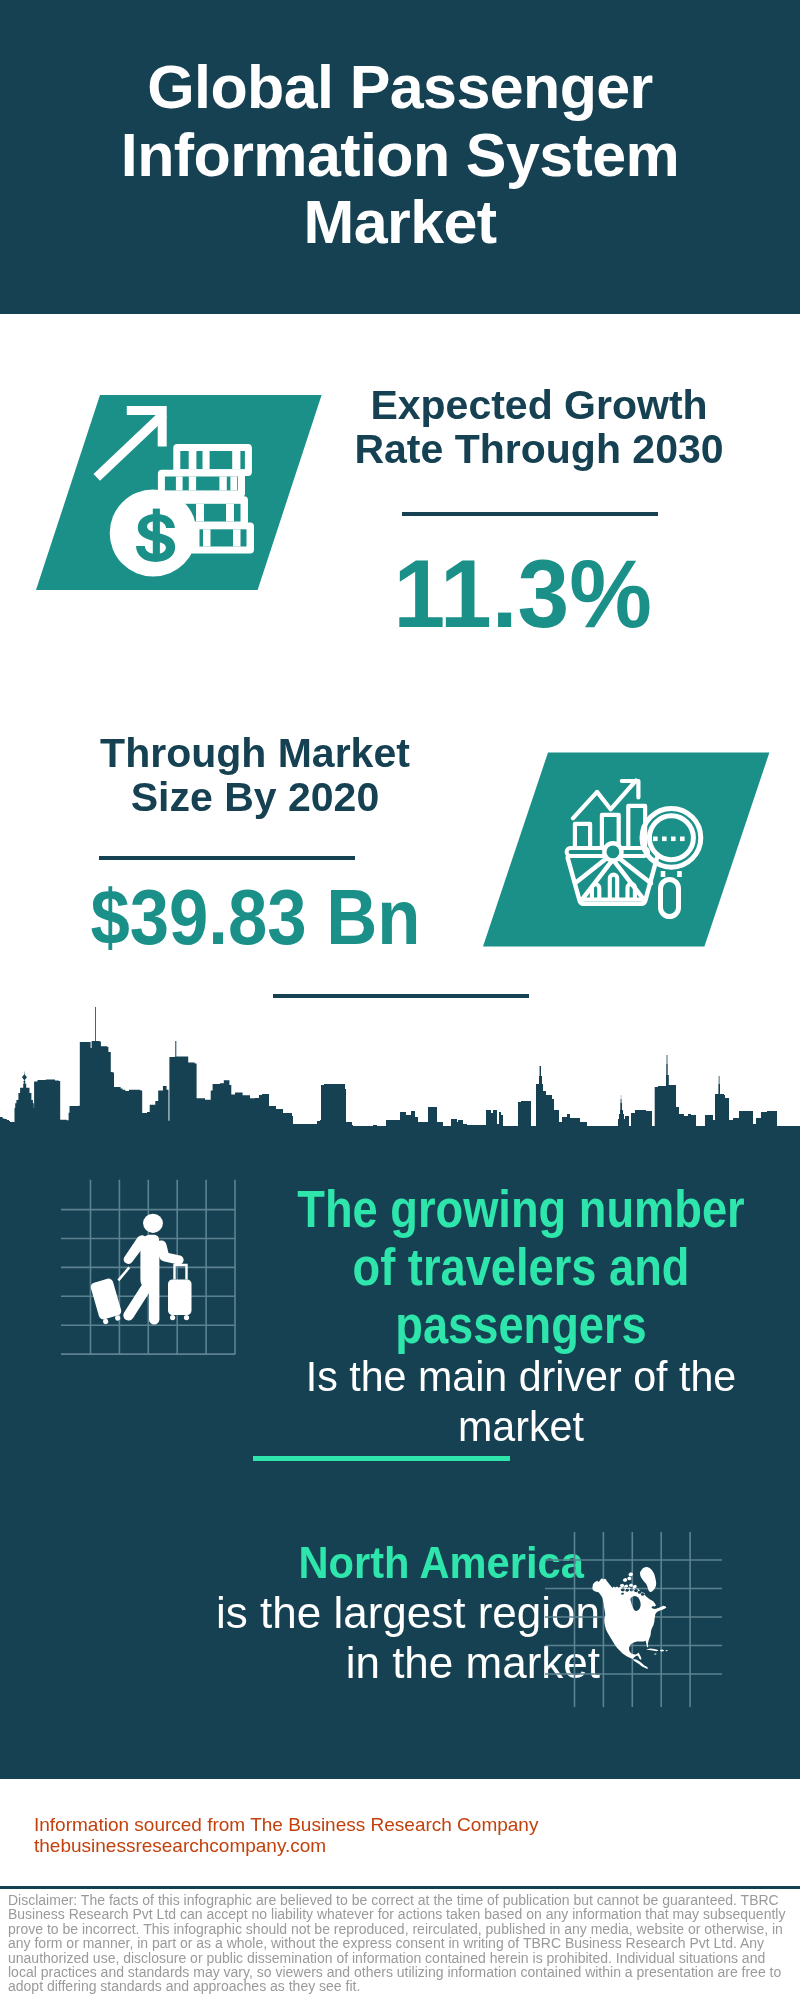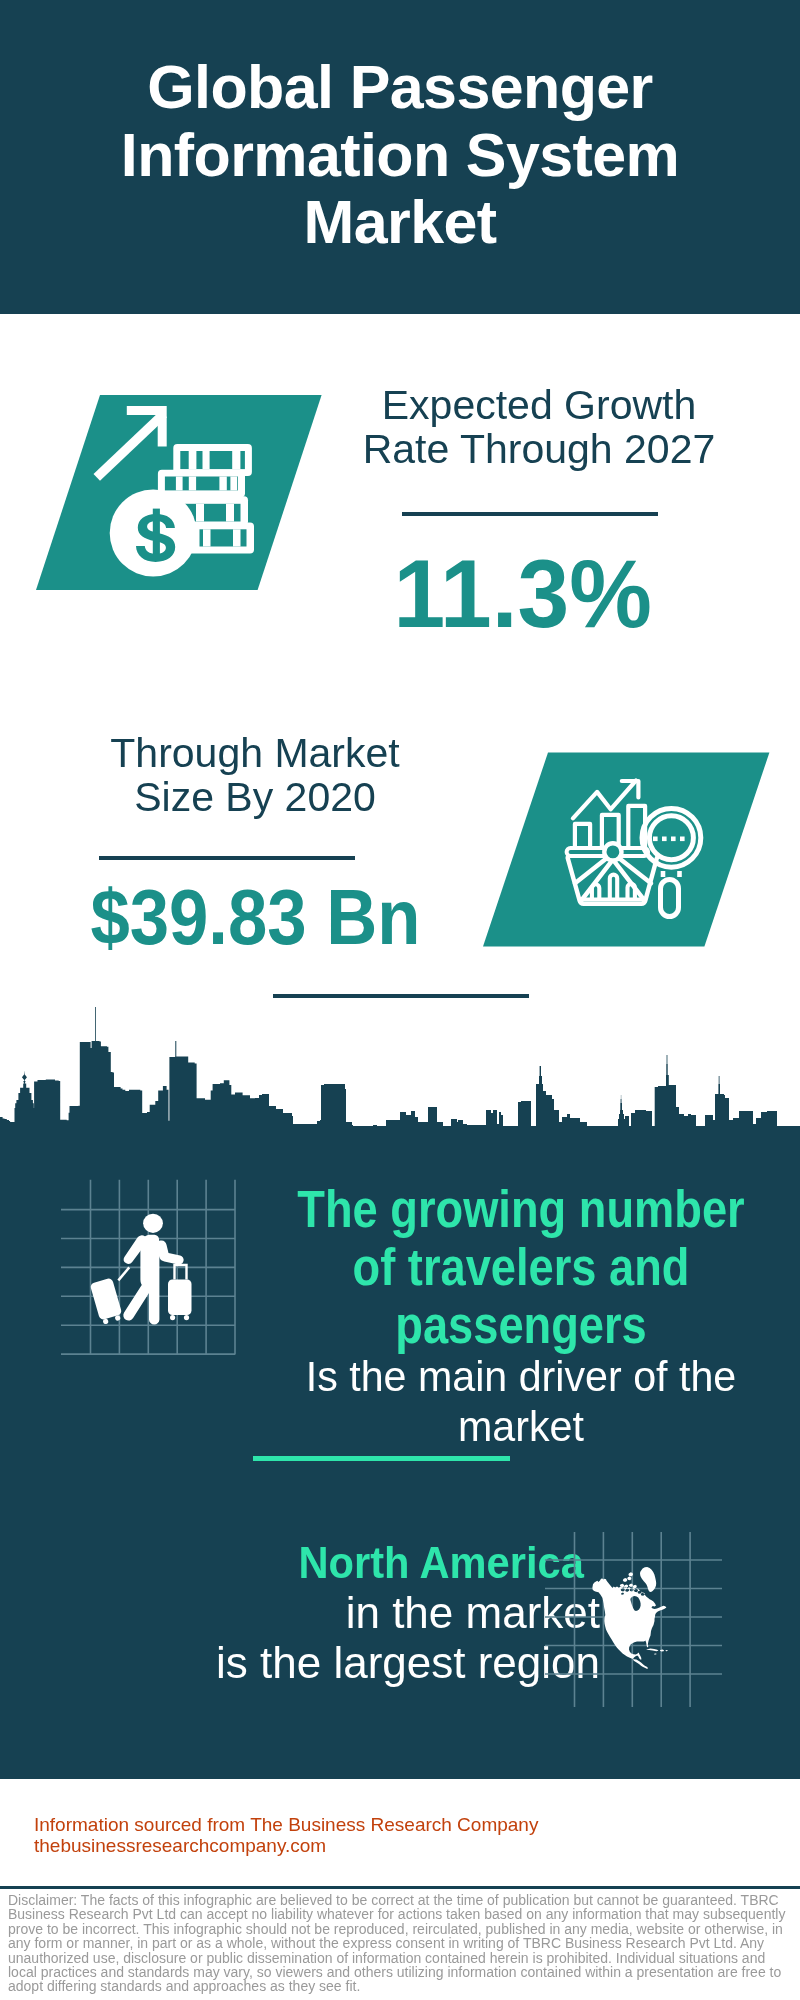--- a/index.html
+++ b/index.html
@@ -6,21 +6,21 @@
   body{width:800px;height:2000px;background:#ffffff;font-family:"Liberation Sans",sans-serif;overflow:hidden;}
   .page{position:relative;width:695px;height:2000px;background:#fff;}
 
   
   .hdr{position:absolute;left:0;top:0;width:800px;height:314px;background:#164152;}
   .hdr-title{position:absolute;left:0;top:53px;width:800px;text-align:center;color:#ffffff;
     font-size:62px;font-weight:bold;line-height:67.5px;letter-spacing:-0.6px;
     transform:scaleX(0.983);transform-origin:400px 0;}
 
   
-  .stat-head{position:absolute;color:#164152;font-size:41px;font-weight:normal;line-height:44px;text-align:center;}
+  .stat-head{position:absolute;color:#164152;font-size:41px;font-weight:bold;line-height:44px;text-align:center;}
   .rule{position:absolute;background:#164152;height:4px;}
   .stat-val{position:absolute;color:#1B9089;font-weight:bold;text-align:center;white-space:nowrap;}
 
   
   .para{position:absolute;overflow:visible;}
 
   
   .dark{position:absolute;left:0;width:800px;background:#164152;}
 
   .green-txt{color:#2EE5AB;}
@@ -93,21 +93,21 @@
       <path d="M156 513.9
         c-11 0 -18.2 5.6 -18.2 13.6 c0 7.7 5.9 11.3 16.8 13.6 c8.3 1.8 11.3 3.3 11.3 6.6
         c0 3.7 -4 6.1 -10.1 6.1 c-6.6 0 -10.6 -2.8 -11 -7.8 h-8.8 c0.3 9.7 8 15.9 19.6 15.9
         c11.8 0 19.6 -5.9 19.6 -14.8 c0 -8.1 -5.7 -11.7 -17.3 -14.2 c-8 -1.7 -10.8 -3.2 -10.8 -6.3
         c0 -3.3 3.6 -5.6 9 -5.6 c5.9 0 9.6 2.7 10 7 h8.8 c-0.4 -8.9 -7.7 -14.1 -18.9 -14.1 z" fill="#1B9089"></path>
     </g>
   </svg>
 
   <div class="stat-head" style="left:339px;top:383px;width:400px;">
     <div>Expected Growth</div>
-    <div>Rate Through 2027</div>
+    <div>Rate Through 2030</div>
   </div>
   <div class="rule" style="left:402px;top:512px;width:256px;"></div>
   <div class="stat-val" style="left:300px;top:545px;width:420px;font-size:97px;line-height:97px;transform:scaleX(0.958);transform-origin:510px 0;">11.3%</div>
 
   <div class="stat-head" style="left:55px;top:731px;width:400px;">
     <div>Through Market</div>
     <div>Size By 2020</div>
   </div>
   <div class="rule" style="left:99px;top:856px;width:256px;"></div>
   <div class="stat-val" style="left:42px;top:879px;width:420px;font-size:77px;line-height:77px;transform:scaleX(0.918);transform-origin:252px 0;">$39.83 Bn</div>
@@ -204,22 +204,22 @@
       <div>market</div>
     </div>
   </div>
   <div style="position:absolute;left:253px;top:1456px;width:257px;height:5px;background:#2EE5AB;"></div>
 
   <div style="position:absolute;left:0px;top:1538px;width:600px;text-align:right;">
     <div class="green-txt" style="font-size:44px;font-weight:bold;line-height:50px;transform:scaleX(0.946);transform-origin:300px 0;">
       <div>North America</div>
     </div>
     <div class="white-txt" style="font-size:44px;line-height:50px;">
+      <div>is the largest region</div>
       <div>in the market</div>
-      <div>is the largest region</div>
     </div>
   </div>
 
   <svg style="position:absolute;left:540px;top:1525px;width:190px;height:195px" viewBox="540 1525 190 195">
     <g stroke="#5C8291" stroke-width="1.6">
       <path d="M574.5 1532 V1707 M603.4 1532 V1707 M632.3 1532 V1707 M661.2 1532 V1707 M690.1 1532 V1707"></path>
       <path d="M545 1560 H722 M545 1588.5 H722 M545 1617 H722 M545 1645.5 H722 M545 1674 H722"></path>
     </g>
     <path fill="#ffffff" fill-rule="evenodd" d="M593.0 1584.2L594.4 1582.6L596.0 1581.6L597.4 1580.8L598.4 1582.0L600.0 1580.4L601.0 1578.8L602.4 1578.4L603.4 1579.6L604.6 1578.8L606.0 1579.2L606.6 1580.8L608.0 1582.6L609.6 1584.4L611.2 1586.4L612.6 1588.0L613.6 1586.4L615.2 1587.6L617.0 1586.4L618.8 1587.8L620.8 1586.6L622.8 1588.0L625.0 1586.8L627.0 1588.2L629.2 1587.2L631.2 1588.6L633.4 1587.6L635.4 1589.2L637.4 1588.4L639.4 1590.0L641.2 1591.2L643.0 1592.8L644.6 1594.6L646.2 1596.4L647.8 1597.8L649.6 1599.2L651.6 1600.2L653.4 1601.6L655.0 1603.4L656.0 1605.4L654.6 1606.6L652.8 1606.0L651.4 1607.2L652.6 1608.6L654.6 1609.0L657.0 1608.4L659.4 1607.6L661.6 1606.6L663.4 1605.8L665.2 1606.2L666.4 1607.6L664.6 1608.8L662.4 1609.8L660.0 1610.6L657.8 1611.6L656.0 1613.0L655.2 1614.8L655.0 1616.5L654.5 1619.0L654.5 1621.0L653.5 1625.0L652.0 1628.0L651.0 1631.0L650.5 1635.5L649.5 1638.0L648.5 1641.0L647.8 1644.5L648.3 1646.6L647.2 1647.6L646.6 1645.6L646.2 1642.8L645.4 1640.6L644.0 1641.4L642.0 1641.4L639.6 1641.4L637.0 1641.6L634.4 1642.2L632.0 1643.4L630.2 1645.0L629.2 1647.2L629.0 1649.6L629.8 1651.8L631.4 1653.4L633.6 1654.2L635.8 1654.4L637.6 1653.6L638.6 1652.4L639.4 1654.2L640.4 1656.0L641.2 1657.8L641.4 1659.4L640.2 1659.6L639.2 1658.2L638.4 1656.4L637.2 1655.4L635.6 1656.2L634.0 1657.4L633.0 1659.0L633.6 1660.6L635.0 1661.6L636.6 1662.4L638.2 1663.4L639.6 1664.6L641.0 1665.8L642.6 1666.8L644.2 1667.6L645.8 1668.2L647.2 1669.0L648.0 1668.0L646.8 1666.8L645.2 1666.0L643.8 1665.0L642.4 1663.8L641.0 1662.6L639.6 1661.4L638.0 1660.4L636.4 1659.6L634.0 1659.2L631.6 1658.6L629.2 1657.6L627.0 1656.4L624.8 1655.0L622.6 1653.4L620.6 1651.6L618.6 1649.6L616.8 1647.4L615.0 1645.0L613.4 1642.4L611.8 1639.8L610.2 1637.2L608.6 1634.6L607.2 1632.0L606.0 1629.4L605.2 1626.6L604.6 1623.8L604.3 1621.0L604.4 1618.2L605.3 1615.0L604.9 1611.6L604.2 1608.0L603.6 1603.6L602.5 1598.0L600.5 1594.8L598.5 1592.2L597.2 1591.9L595.4 1591.5L593.8 1590.7L592.6 1589.6L592.4 1587.6ZM630.8 1598.0L632.6 1596.6L634.6 1596.0L636.6 1596.4L638.2 1597.6L639.4 1599.4L640.2 1601.4L640.6 1603.6L640.6 1605.8L640.0 1607.8L639.0 1609.4L637.6 1610.6L636.0 1611.0L634.6 1610.4L633.6 1609.0L632.8 1607.2L632.0 1605.2L631.4 1603.2L630.8 1601.2L630.4 1599.4ZM641.0 1570.8L642.6 1568.6L644.8 1567.2L647.2 1567.0L649.6 1568.0L651.6 1569.8L653.2 1572.0L654.4 1574.6L655.2 1577.4L655.8 1580.2L656.2 1583.0L656.0 1585.6L655.2 1587.8L654.0 1589.6L652.6 1591.0L651.0 1592.0L649.6 1591.8L648.6 1590.6L648.0 1588.8L647.4 1586.8L646.6 1584.8L645.4 1583.0L644.0 1581.4L642.6 1579.8L641.4 1578.0L640.4 1576.0L640.0 1573.8L640.2 1572.0ZM628.8 1573.4L630.8 1572.2L632.6 1573.0L633.0 1574.8L631.8 1576.2L629.8 1576.2L628.4 1575.0ZM623.4 1579.0L625.2 1578.0L627.0 1578.8L627.2 1580.4L626.0 1581.8L624.0 1581.8L622.8 1580.6ZM627.8 1577.2L629.6 1576.4L631.2 1577.4L631.4 1579.0L630.2 1580.2L628.4 1580.0L627.2 1578.8ZM620.4 1584.6L622.4 1583.8L624.0 1584.8L624.0 1586.2L622.6 1587.4L620.6 1587.0L619.8 1585.6ZM624.8 1585.2L626.6 1584.4L628.2 1585.4L628.0 1586.8L626.4 1587.8L624.6 1587.4L623.8 1586.2ZM629.4 1584.4L631.2 1583.6L632.8 1584.6L632.8 1586.0L631.2 1587.0L629.6 1586.6L628.8 1585.4ZM633.4 1585.6L635.2 1584.8L636.8 1585.8L636.6 1587.2L635.2 1588.2L633.4 1587.8L632.6 1586.6ZM621.4 1588.8L623.2 1588.0L624.8 1589.0L624.6 1590.4L623.2 1591.4L621.4 1591.0L620.6 1589.8ZM625.8 1589.2L627.6 1588.4L629.2 1589.4L629.0 1590.8L627.6 1591.8L625.8 1591.4L625.2 1590.2ZM630.2 1588.8L632.0 1588.0L633.6 1589.0L633.4 1590.4L632.0 1591.4L630.2 1591.0L629.6 1589.8ZM634.6 1589.6L636.4 1588.8L638.0 1589.8L637.8 1591.2L636.4 1592.2L634.6 1591.8L634.0 1590.6ZM638.2 1591.2L640.0 1590.4L641.6 1591.4L641.4 1592.8L640.0 1593.8L638.2 1593.4L637.6 1592.2ZM641.4 1593.2L643.2 1592.4L644.8 1593.4L644.6 1594.8L643.2 1595.8L641.4 1595.4L640.8 1594.2ZM621.4 1593.2L623.0 1592.6L624.0 1593.4L623.4 1594.6L621.8 1594.8L621.0 1594.0ZM646.2 1649.4L650.4 1648.6L654.2 1649.0L657.2 1649.8L658.5 1650.8L656.4 1651.2L652.6 1650.6L649.2 1650.0L646.8 1649.8ZM660.2 1650.0L662.6 1649.6L664.0 1650.2L663.6 1651.2L661.4 1651.4L660.0 1650.8ZM665.6 1650.2L667.2 1650.0L667.8 1650.6L666.9 1651.2L665.6 1651.0ZM654.2 1653.8L655.8 1653.4L656.8 1654.0L655.6 1654.6L654.2 1654.4Z"></path>
   </svg>

